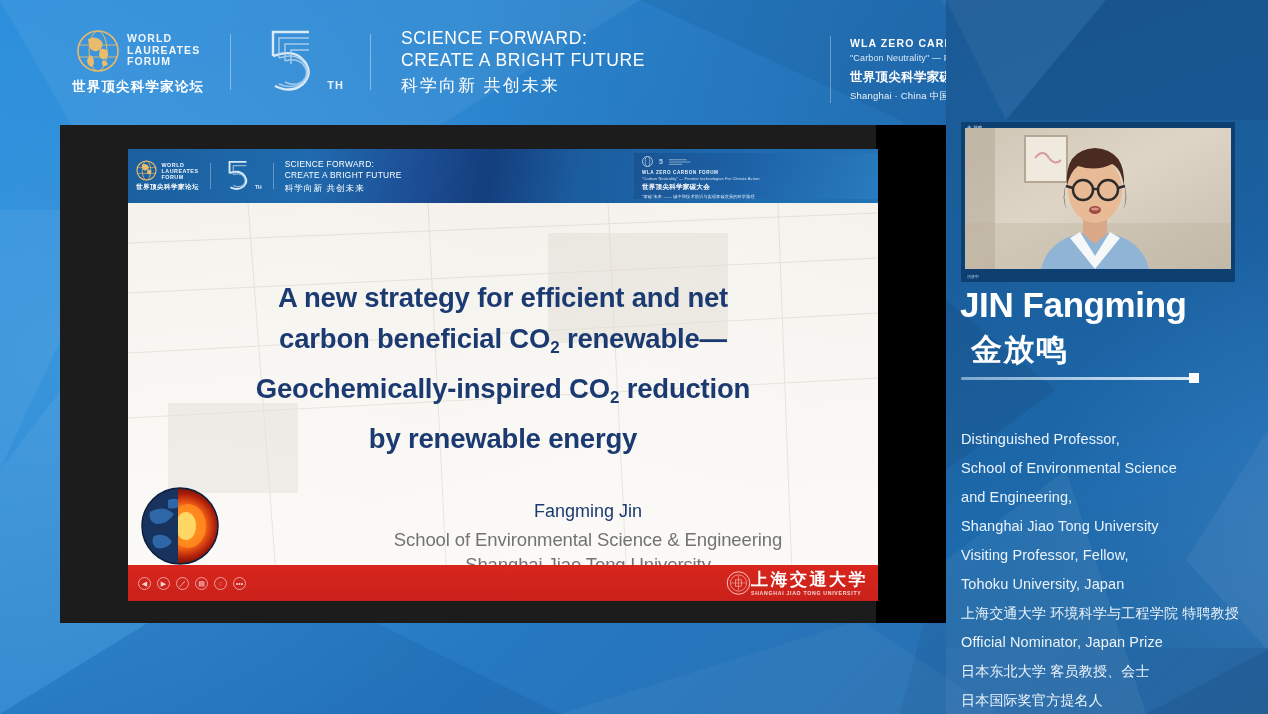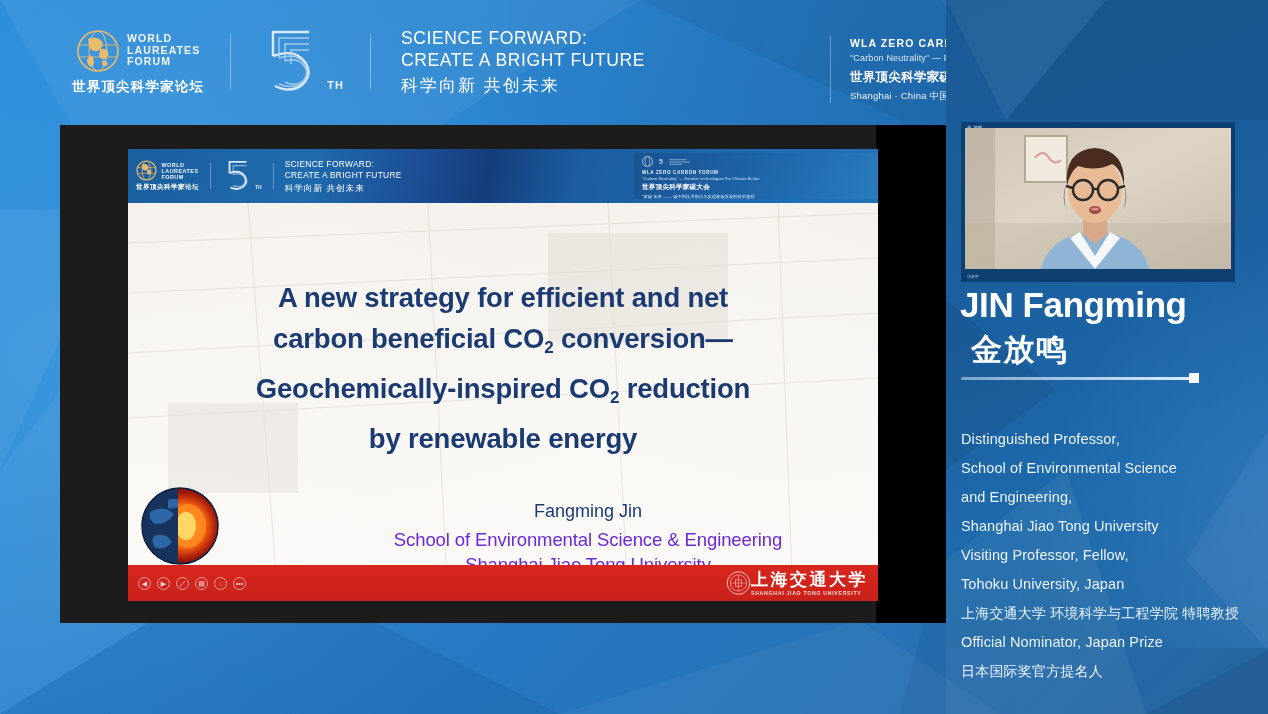--- a/index.html
+++ b/index.html
@@ -151,21 +151,21 @@
   .slide-title sub { font-size:0.62em; vertical-align:-0.28em; }
 
   .slide-author {
     position:absolute; left:180px; top:350px; width:560px;
     text-align:center;
     color:#1b3a72; font-size:18px; line-height:25px; font-weight:400;
   }
   .slide-affil {
     position:absolute; left:180px; top:378px; width:560px;
     text-align:center;
-    color:#6d28d9; font-size:18.5px; line-height:25px; font-weight:400;
+    color:#737373; font-size:18.5px; line-height:25px; font-weight:400;
     letter-spacing:-0.1px;
   }
 
   .earth { position:absolute; left:10px; top:335px; width:84px; height:84px; }
 
   .slide-footer {
     position:absolute; left:0; bottom:0; width:100%; height:36px;
     background:linear-gradient(180deg,#d8261d 0%, #c9211a 100%);
     display:flex; align-items:center;
   }
@@ -390,21 +390,21 @@
           <path d="M120,0 L150,398 M300,0 L320,398 M480,0 L500,398 M650,0 L665,398"></path>
         </g>
         <g fill="#7b6a52" opacity="0.5">
           <rect x="420" y="30" width="180" height="110"></rect>
           <rect x="40" y="200" width="130" height="90"></rect>
         </g>
       </svg>
 
       <div class="slide-title">
         <div>A new strategy for efficient and net</div>
-        <div><span>carbon beneficial CO</span><sub>2</sub><span> conversion—</span></div>
+        <div><span>carbon beneficial CO</span><sub>2</sub><span> renewable—</span></div>
         <div><span>Geochemically-inspired CO</span><sub>2</sub><span> reduction</span></div>
         <div>by renewable energy</div>
       </div>
 
       <div class="slide-author">Fangming Jin</div>
       <div class="slide-affil">
         <div>School of Environmental Science &amp; Engineering</div>
         <div>Shanghai Jiao Tong University</div>
       </div>
 
@@ -525,17 +525,18 @@
 
     <div class="bio-lines">
       <div class="bio-line">Distinguished Professor,</div>
       <div class="bio-line">School of Environmental Science</div>
       <div class="bio-line">and Engineering,</div>
       <div class="bio-line">Shanghai Jiao Tong University</div>
       <div class="bio-line">Visiting Professor, Fellow,</div>
       <div class="bio-line">Tohoku University, Japan</div>
       <div class="bio-line cn">上海交通大学 环境科学与工程学院 特聘教授</div>
       <div class="bio-line">Official Nominator, Japan Prize</div>
+      <div class="bio-line cn">日本东北大学 客员教授、会士</div>
       <div class="bio-line cn">日本国际奖官方提名人</div>
     </div>
   </div>
 
 </div>
 
 </body></html>

